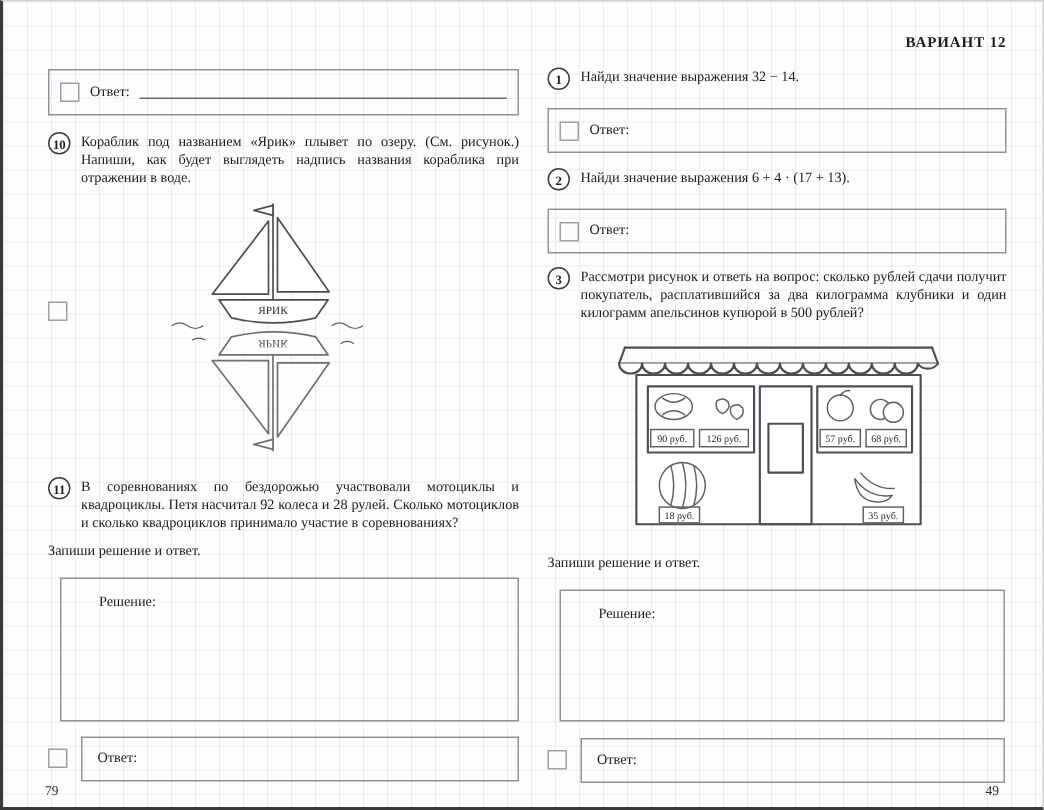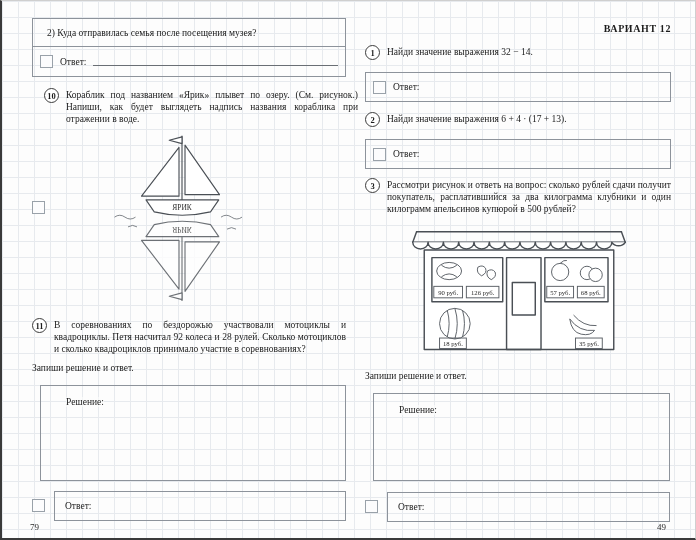--- a/index.html
+++ b/index.html
@@ -56,30 +56,27 @@
   svg { display:block; }
   .sv-stroke { stroke:#4a4f55; fill:none; stroke-width:1.5; stroke-linecap:round; stroke-linejoin:round; }
   .sv-thin   { stroke:#5a5f65; fill:none; stroke-width:1; }
   .sv-text   { fill:#2a2a2a; stroke:none; font-family:"Liberation Serif", serif; }
 </style>
 </head>
 <body>
 
 <div class="spread">
 
-  <div class="box" style="left:30px; top:17px; width:314px; height:29px; display:flex; align-items:center; padding:0 8px 0 14px;">
-    <div class="qtext oneline">2) Куда отправилась семья после посещения музея?</div>
-  </div>
   <div class="box ansrow" style="left:30px; top:45px; width:314px; height:31px;">
     <span class="cbx-in"></span>
     <span class="anslabel">Ответ:</span>
     <span class="ansline"></span>
   </div>
 
-  <div class="qblock" style="left:42px; top:88px; width:314px;justify-content:flex-end;">
+  <div class="qblock" style="left:30px; top:88px; width:314px;justify-content:flex-end;">
     <span class="qnum">10</span>
     <div class="qtext" style="flex:1;">Кораблик под названием «Ярик» плывет по озеру. (См. рисунок.) Напиши, как будет выглядеть надпись названия кораблика при отражении в воде.</div>
   </div>
 
   <div class="abs" style="left:105px; top:126px; width:150px; height:184px;">
     <svg viewBox="0 0 200 245" width="150" height="184">
 
       <g class="sv-stroke">
         <line x1="100" y1="12" x2="100" y2="97"></line>
         <path d="M100,13 L83,17.5 L100,22 Z" fill="#fff"></path>

